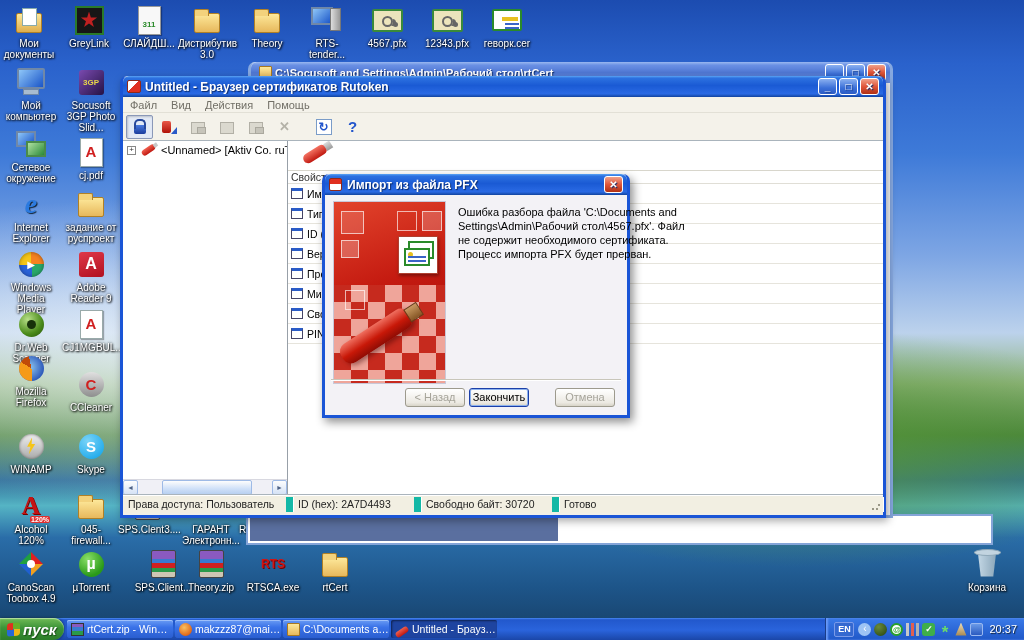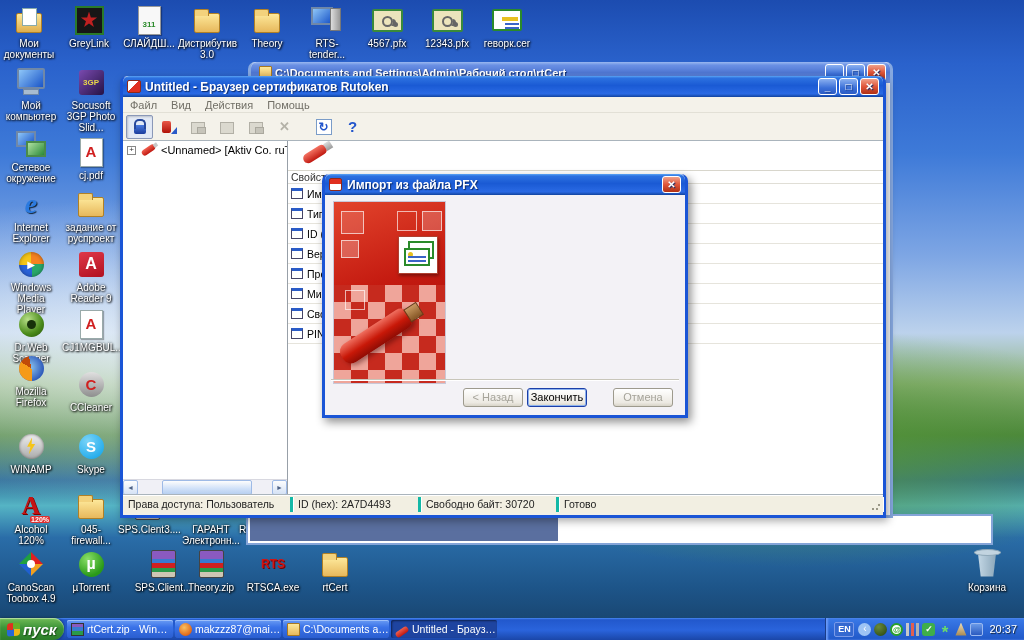--- a/index.html
+++ b/index.html
@@ -107,25 +107,25 @@
   .sthumb{position:absolute;left:24px;width:90px;top:0;height:15px;background:linear-gradient(180deg,#fdfdfd,#cfe0f8 60%,#b8d0f0);border:1px solid #9ebae6;border-radius:2px;}
   .panel{flex:1;background:#fff;position:relative;overflow:hidden;}
   .panel-head{height:30px;border-bottom:1px solid #d8d6cc;display:flex;align-items:center;}
   .usb-b{width:26px;height:10px;background:linear-gradient(#f37262,#c01810);border-radius:5px;transform:rotate(-32deg);position:relative;flex:none;margin:0 10px 4px 14px;}
   .usb-b::after{content:"";position:absolute;right:-6px;top:1px;width:7px;height:8px;background:linear-gradient(#ddd,#999);}
   .panel-title{flex:1;text-align:center;font-size:11px;color:#000;margin-right:40px;}
   .prop-head{height:13px;font-size:10.5px;color:#333;padding-left:3px;border-bottom:1px solid #e0ded6;line-height:13px;}
   .prow{height:20px;border-bottom:1px solid #e6e4dc;display:flex;align-items:center;font-size:10.5px;color:#000;}
   .picon{width:12px;height:11px;border:1px solid #446;border-top:3px solid #2a5cc8;background:#fff;margin:0 4px 0 3px;flex:none;}
   .statusbar{height:18px;display:flex;align-items:center;background:#f2efe2;border-top:1px solid #fff;font-size:10.5px;color:#222;position:relative;}
-  .sseg{padding:0 5px;border-right:3px solid #14b8a6;box-shadow:1px 0 0 #fff;white-space:nowrap;overflow:hidden;height:15px;line-height:15px;}
+  .sseg{padding:0 5px;border-right:7px solid #14b8a6;box-shadow:1px 0 0 #fff;white-space:nowrap;overflow:hidden;height:15px;line-height:15px;}
   .sseg.s0{width:170px;}.sseg.s1{width:128px;}.sseg.s2{width:138px;}.sseg.s3{flex:1;border-right:0;}
   .grip{position:absolute;right:2px;bottom:2px;width:10px;height:10px;background:radial-gradient(circle 1.3px at 2px 8px,#9a9786 99%,transparent),radial-gradient(circle 1.3px at 6px 8px,#9a9786 99%,transparent),radial-gradient(circle 1.3px at 8px 4px,#9a9786 99%,transparent);}
   
-  .dlg{position:absolute;left:322px;top:174px;width:366px;height:244px;z-index:6;border:3px solid #1a55d6;border-top:0;border-radius:7px 7px 0 0;background:#f3f2f6;box-shadow:3px 4px 10px rgba(0,0,0,.45);}
+  .dlg{position:absolute;left:322px;top:174px;width:308px;height:244px;z-index:6;border:3px solid #1a55d6;border-top:0;border-radius:7px 7px 0 0;background:#f3f2f6;box-shadow:3px 4px 10px rgba(0,0,0,.45);}
   .dlg .titlebar{font-size:12px;}
   .dlg-ico{width:13px;height:13px;margin-right:5px;background:linear-gradient(180deg,#e03020 45%,#fff 45%);border:1px solid #902818;border-radius:2px;flex:none;}
   .dlg-img{position:absolute;left:8px;top:27px;width:113px;height:183px;border:1px solid #c9c8d8;overflow:hidden;background:linear-gradient(160deg,#e2442c 0%,#c41a10 45%,#9e0f0a 100%);}
   .sq{position:absolute;border:1px solid rgba(255,255,255,.65);}
   .sq1{left:7px;top:9px;width:23px;height:23px;background:rgba(255,255,255,.14);}
   .sq2{left:63px;top:9px;width:20px;height:20px;}
   .sq3{left:88px;top:9px;width:20px;height:20px;background:rgba(255,255,255,.2);}
   .sq4{left:7px;top:38px;width:18px;height:18px;background:rgba(255,255,255,.25);}
   .sq5{left:11px;top:88px;width:20px;height:20px;}
   .checker{position:absolute;left:0;right:0;bottom:0;height:98px;background-color:#c62a1e;background-image:linear-gradient(45deg,#efa59a 25%,transparent 25%,transparent 75%,#efa59a 75%),linear-gradient(45deg,#efa59a 25%,transparent 25%,transparent 75%,#efa59a 75%);background-size:34px 34px;background-position:0 0,17px 17px;}
@@ -323,21 +323,21 @@
       </div>
     </div>
 
   <div class="bg-strip">
     <div class="fill"></div>
   </div>
 
   <div class="bg-exp">
     <div class="titlebar">
       <span class="ti ti-folder"></span>
-      <span class="t-title">C:\Documents and Settings\Admin\Рабочий стол\rtCert</span>
+      <span class="t-title">C:\Socusoft and Settings\Admin\Рабочий стол\rtCert</span>
       <span class="tb-btn">_</span>
       <span class="tb-btn">□</span>
       <span class="tb-btn tb-close">✕</span>
     </div>
   </div>
 
   <div class="main-win">
     <div class="titlebar">
       <span class="win-ico"></span>
       <span class="t-title">Untitled - Браузер сертификатов Rutoken</span>
@@ -455,20 +455,21 @@
       <div class="sq sq3"></div>
       <div class="sq sq4"></div>
       <div class="checker"></div>
       <div class="sq sq5"></div>
       <div class="stick"></div>
       <div class="cert-badge">
         <div class="card back"></div>
         <div class="card front"></div>
       </div>
     </div>
+    <div class="dlg-text">Ошибка разбора файла 'C:\Documents and Settings\Admin\Рабочий стол\4567.pfx'. Файл не содержит необходимого сертификата. Процесс импорта PFX будет прерван.</div>
     <div class="dlg-sep"></div>
     <div class="dlg-buttons">
       <div class="btn back disabled">&lt; Назад</div>
       <div class="btn finish focused">Закончить</div>
       <div class="btn disabled">Отмена</div>
     </div>
   </div>
 
   <div class="taskbar">
     <div class="start">

